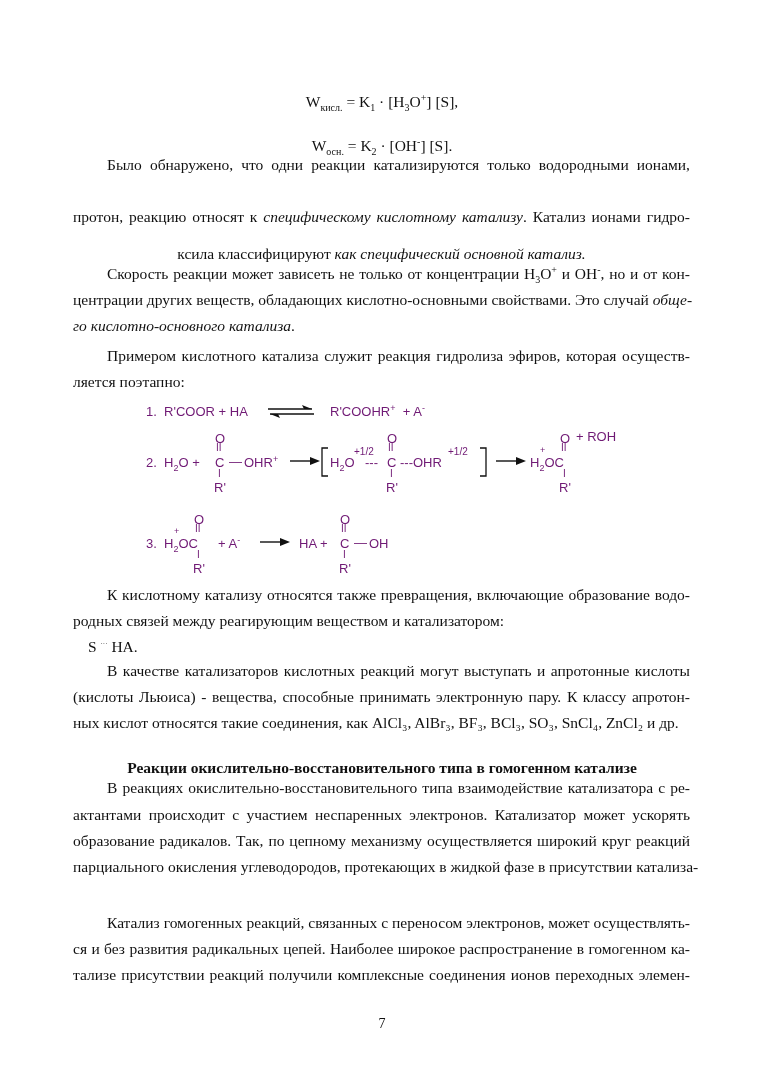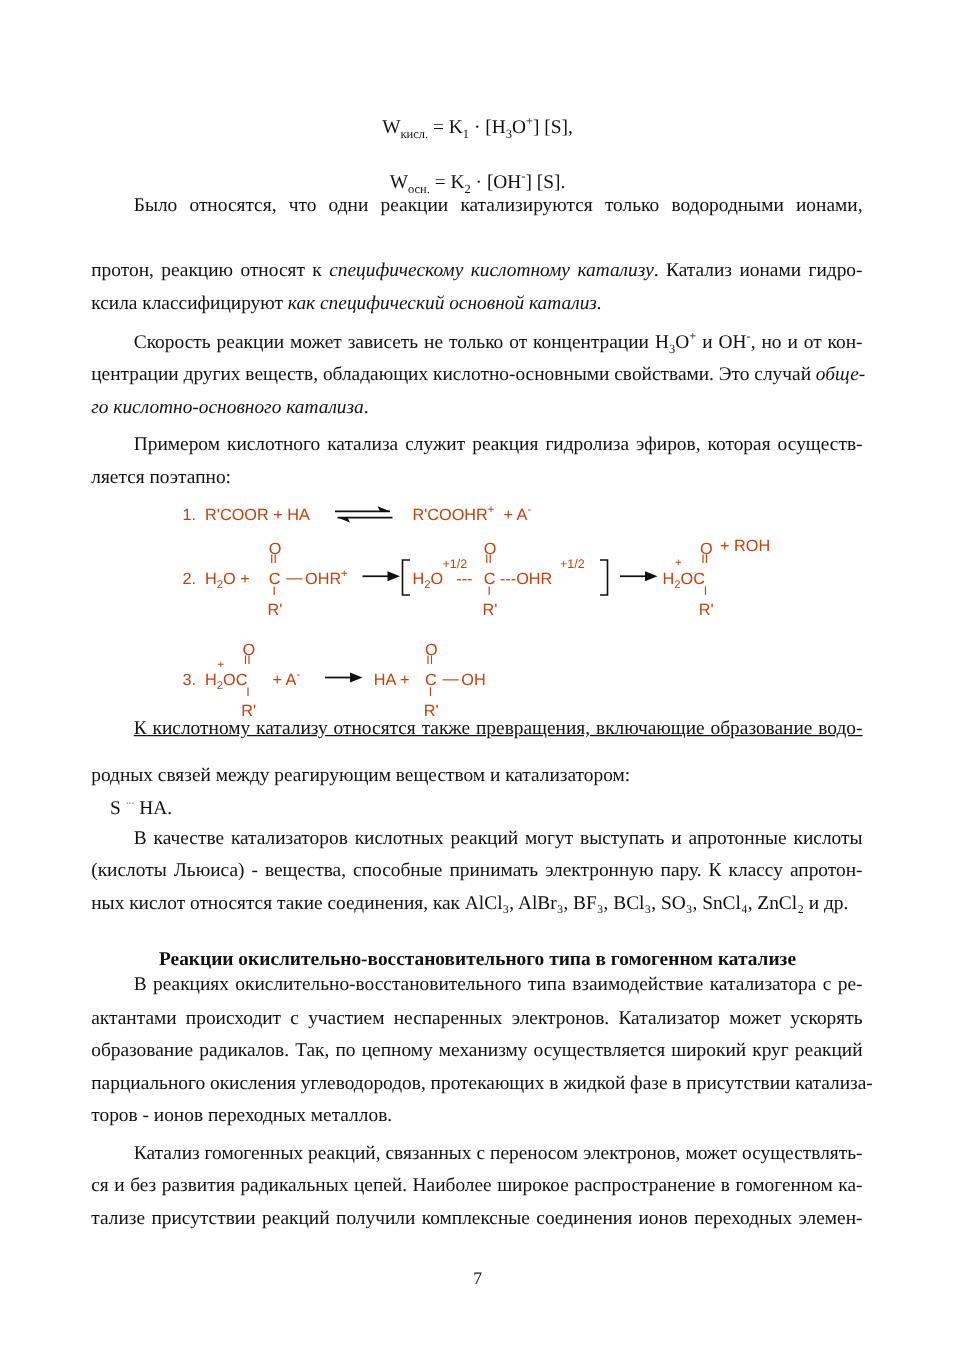--- a/index.html
+++ b/index.html
@@ -5,43 +5,43 @@
   html, body { margin: 0; padding: 0; background: #ffffff; }
   body { width: 764px; height: 1080px; position: relative; overflow: hidden;
          font-family: "Liberation Serif", "DejaVu Serif", serif; color: #111; }
   .page { position: absolute; left: 0; top: 0; width: 764px; height: 1080px; }
   .line { position: absolute; left: 73px; width: 617px; font-size: 15.5px; line-height: 20px; white-space: nowrap; }
   .just { text-align: justify; text-align-last: justify; }
   .center { text-align: center; left: 0; width: 764px; }
   .indent { padding-left: 34px; box-sizing: border-box; }
   i { font-style: italic; }
   sub, sup { font-size: 10px; line-height: 0; }
-  .chem { position: absolute; font-family: "Liberation Sans", "DejaVu Sans", sans-serif; font-size: 13px; color: #c2410c; white-space: nowrap; }
+  .chem { position: absolute; font-family: "Liberation Sans", "DejaVu Sans", sans-serif; font-size: 13px; color: #701a75; white-space: nowrap; }
   .chem sub, .chem sup { font-size: 9px; }
   .bold-heading { font-weight: bold; }
   .pagenum { position: absolute; left: 0; width: 764px; text-align: center; top: 1016px; font-size: 14px; }
   svg.arrow { position: absolute; overflow: visible; }
 </style>
 </head>
 <body>
 
 <div class="page">
 
   <div class="line center" style="top:92px;">
     <span>W</span><sub>кисл.</sub><span> = K</span><sub>1</sub><span> · [H</span><sub>3</sub><span>O</span><sup>+</sup><span>] [S],</span>
   </div>
   <div class="line center" style="top:136px;">
     <span>W</span><sub>осн.</sub><span> = K</span><sub>2</sub><span> · [OH</span><sup>-</sup><span>] [S].</span>
   </div>
 
-  <div class="line just indent" style="top:155px;">Было относятся, что одни реакции катализируются только водородными ионами,</div>
+  <div class="line just indent" style="top:155px;">Было обнаружено, что одни реакции катализируются только водородными ионами,</div>
   <div class="line just" style="top:207px;">
     <span>протон, реакцию относят к </span><i>специфическому кислотному катализу</i><span>. Катализ ионами гидро-</span>
   </div>
-  <div class="line" style="top:233px;">
+  <div class="line" style="top:244px;text-align:center;">
     <span>ксила классифицируют </span><i>как специфический основной катализ.</i>
   </div>
 
   <div class="line just indent" style="top:264px;">
     <span>Скорость реакции может зависеть не только от концентрации H</span><sub>3</sub><span>O</span><sup>+</sup><span> и OH</span><sup>-</sup><span>, но и от кон-</span>
   </div>
   <div class="line just" style="top:290px;">
     <span>центрации других веществ, обладающих кислотно-основными свойствами. Это случай </span><i>обще-</i>
   </div>
   <div class="line" style="top:316px;">
@@ -137,36 +137,35 @@
     <div class="chem" style="left:299px; top:536px;text-align:right;">HA +</div>
     <div class="chem" style="left:340px; top:512px;">O</div>
     <div class="chem" style="left:341px; top:523px; font-size:10px;">II</div>
     <div class="chem" style="left:340px; top:536px;">C</div>
     <div class="chem" style="left:354px; top:535px;">—</div>
     <div class="chem" style="left:369px; top:536px;">OH</div>
     <div class="chem" style="left:343px; top:549px; font-size:10px;">I</div>
     <div class="chem" style="left:339px; top:561px;">R'</div>
   </div>
 
-  <div class="line just indent" style="top:573px;text-decoration:underline;">К кислотному катализу относятся также превращения, включающие образование водо-</div>
+  <div class="line just indent" style="top:585px;">К кислотному катализу относятся также превращения, включающие образование водо-</div>
   <div class="line" style="top:611px;">родных связей между реагирующим веществом и катализатором:</div>
   <div class="line" style="top:637px;margin-left:15px;">
     <span>S</span> <sup style="font-size:7px;">···</sup><span> HA.</span>
   </div>
 
   <div class="line just" style="top:687px;">(кислоты Льюиса) - вещества, способные принимать электронную пару. К классу апротон-</div>
   <div class="line just indent" style="top:661px;">В качестве катализаторов кислотных реакций могут выступать и апротонные кислоты</div>
   <div class="line" style="top:713px;">ных кислот относятся такие соединения, как AlCl₃, AlBr₃, BF₃, BCl₃, SO₃, SnCl₄, ZnCl₂ и др.</div>
 
   <div class="line center bold-heading" style="top:758px;">Реакции окислительно-восстановительного типа в гомогенном катализе</div>
 
   <div class="line just indent" style="top:778px;">В реакциях окислительно-восстановительного типа взаимодействие катализатора с ре-</div>
   <div class="line just" style="top:805px;">актантами происходит с участием неспаренных электронов. Катализатор может ускорять</div>
   <div class="line just" style="top:831px;">образование радикалов. Так, по цепному механизму осуществляется широкий круг реакций</div>
   <div class="line just" style="top:857px;">парциального окисления углеводородов, протекающих в жидкой фазе в присутствии катализа-</div>
-  <div class="line" style="top:883px;">торов - ионов переходных металлов.</div>
 
   <div class="line just indent" style="top:913px;">Катализ гомогенных реакций, связанных с переносом электронов, может осуществлять-</div>
   <div class="line just" style="top:939px;">ся и без развития радикальных цепей. Наиболее широкое распространение в гомогенном ка-</div>
   <div class="line just" style="top:965px;">тализе присутствии реакций получили комплексные соединения ионов переходных элемен-</div>
 
   <div class="pagenum">7</div>
 </div>
 
 </body></html>

